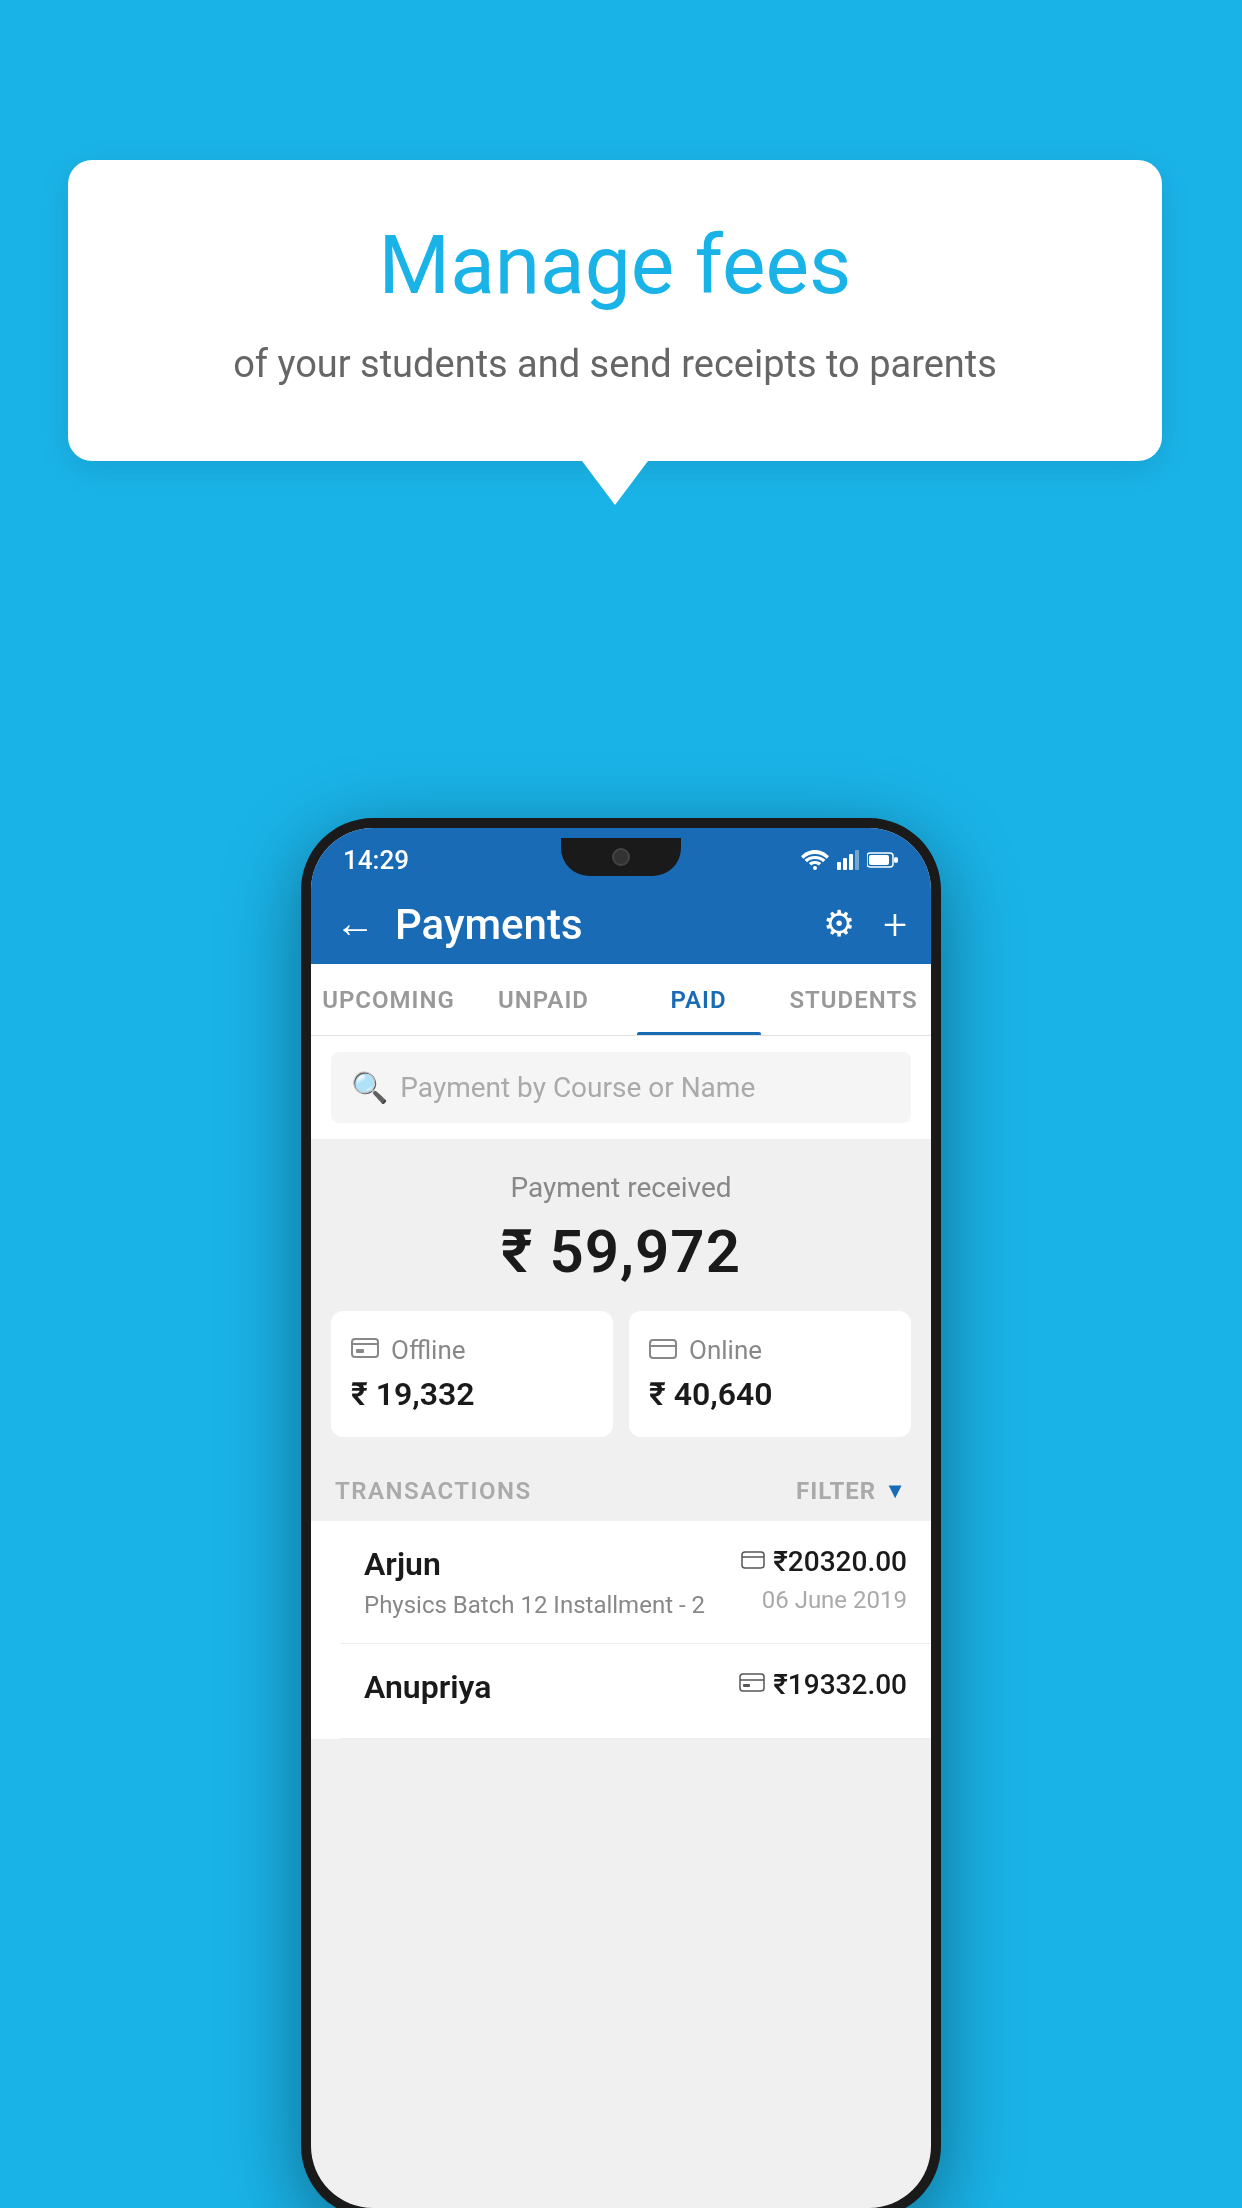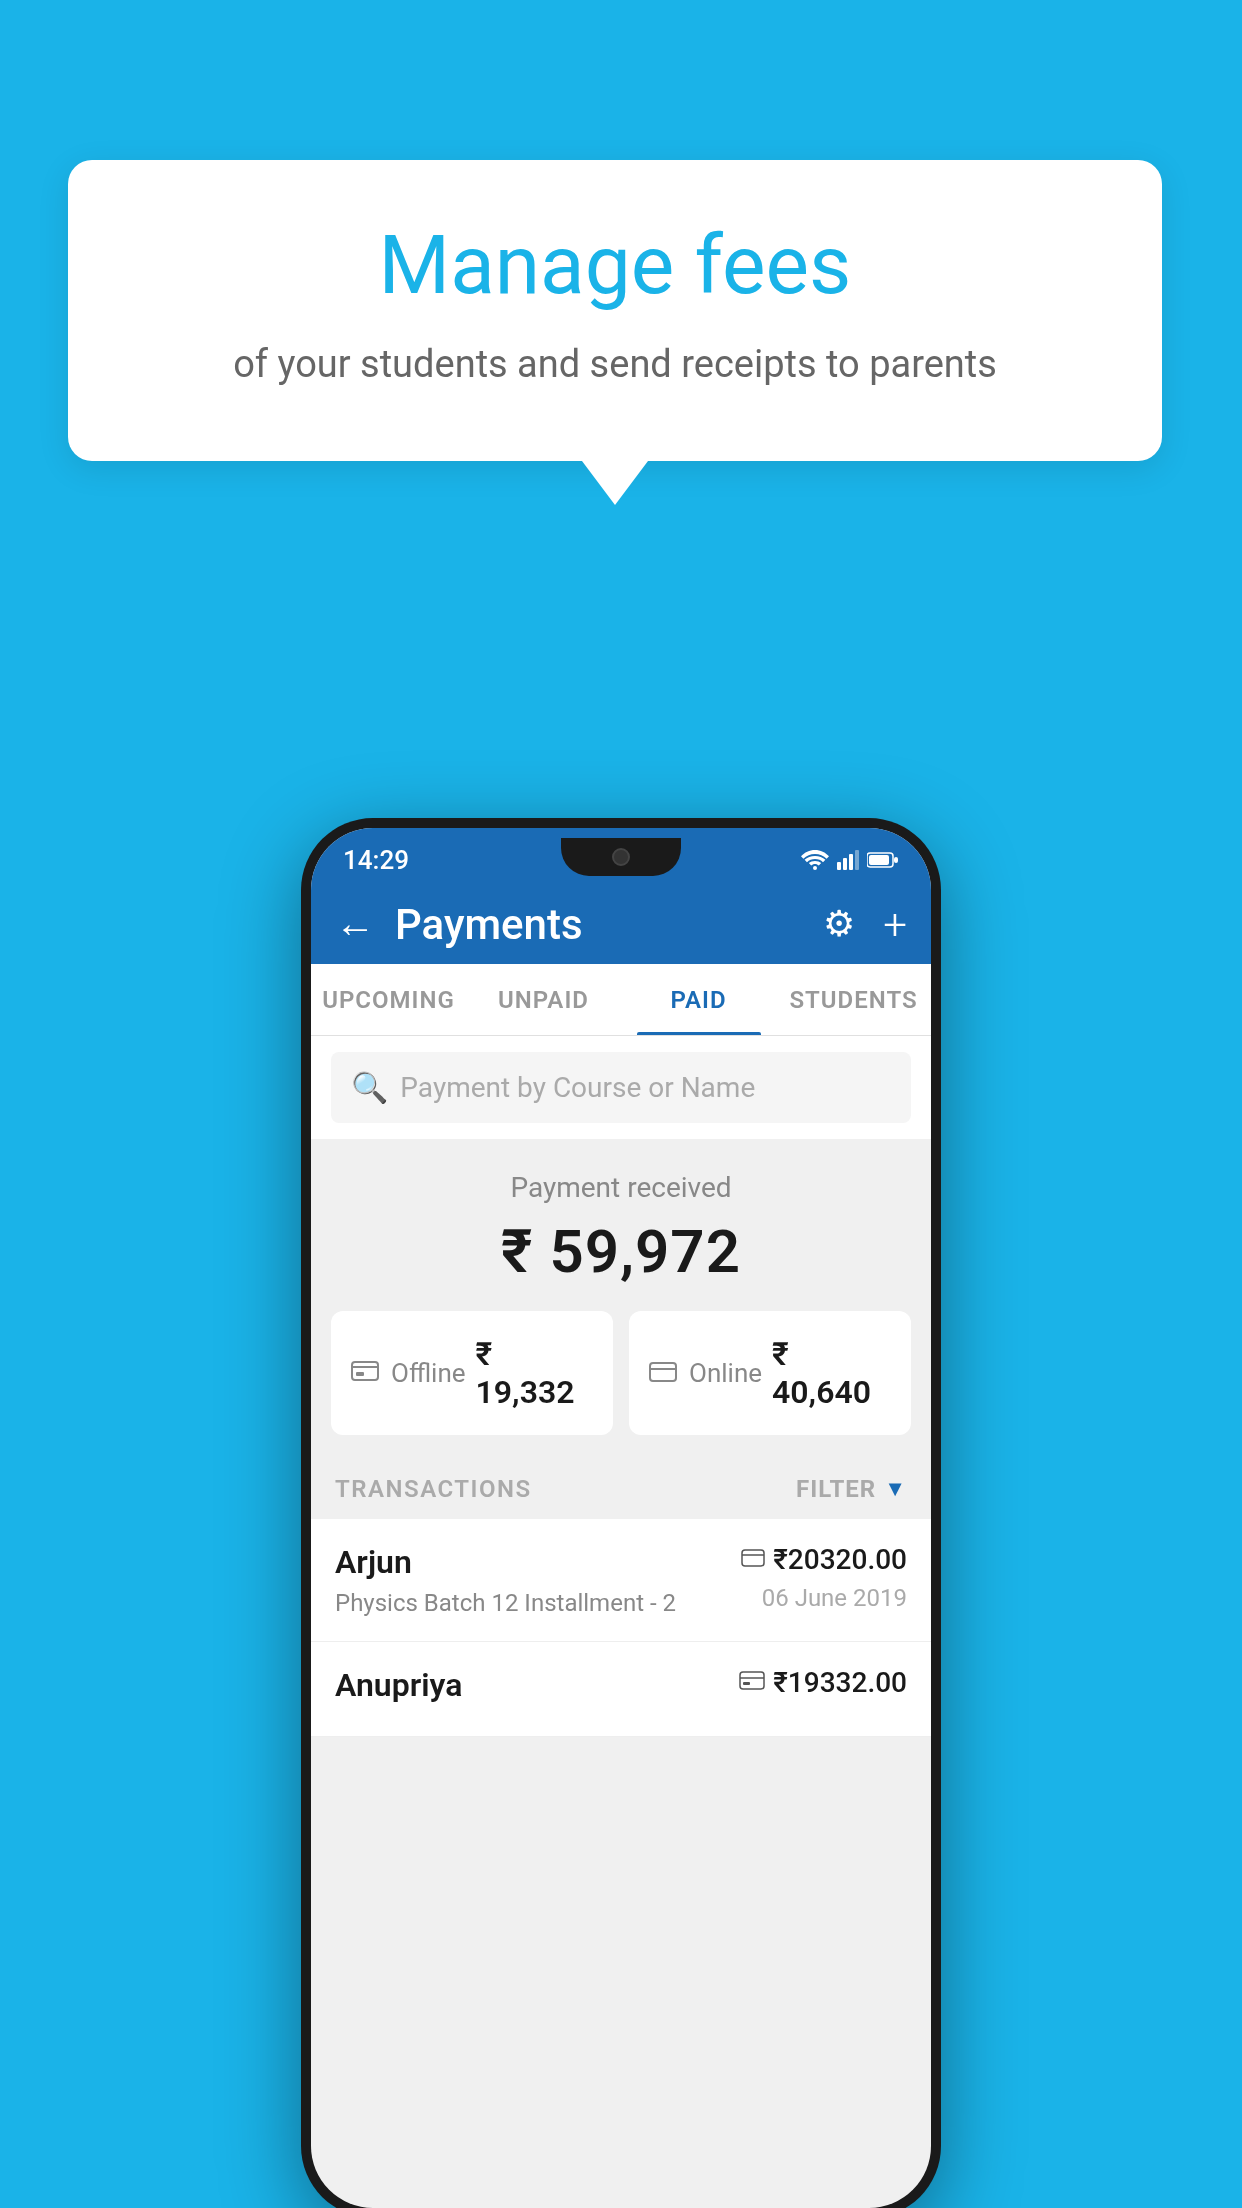--- a/index.html
+++ b/index.html
@@ -245,20 +245,21 @@
       padding: 0 20px 24px;
       display: flex;
       gap: 16px;
     }
     .payment-card {
       flex: 1;
       background: #ffffff;
       border-radius: 12px;
       padding: 24px 20px;
       display: flex;
+      flex-direction: column;
       gap: 10px;
     }
     .card-header {
       display: flex;
       align-items: center;
       gap: 12px;
       color: #888888;
       font-size: 26px;
     }
     .card-icon {
@@ -295,20 +296,21 @@
       cursor: pointer;
     }
     .filter-icon {
       color: #1a6bb5;
       font-size: 22px;
     }
 
     
     .transaction-list {
       background: #ffffff;
+      padding-left: 29px;
     }
     .transaction-row {
       padding: 24px 24px;
       border-bottom: 1px solid #eeeeee;
       display: flex;
       align-items: flex-start;
       justify-content: space-between;
     }
     .transaction-left {
       display: flex;

